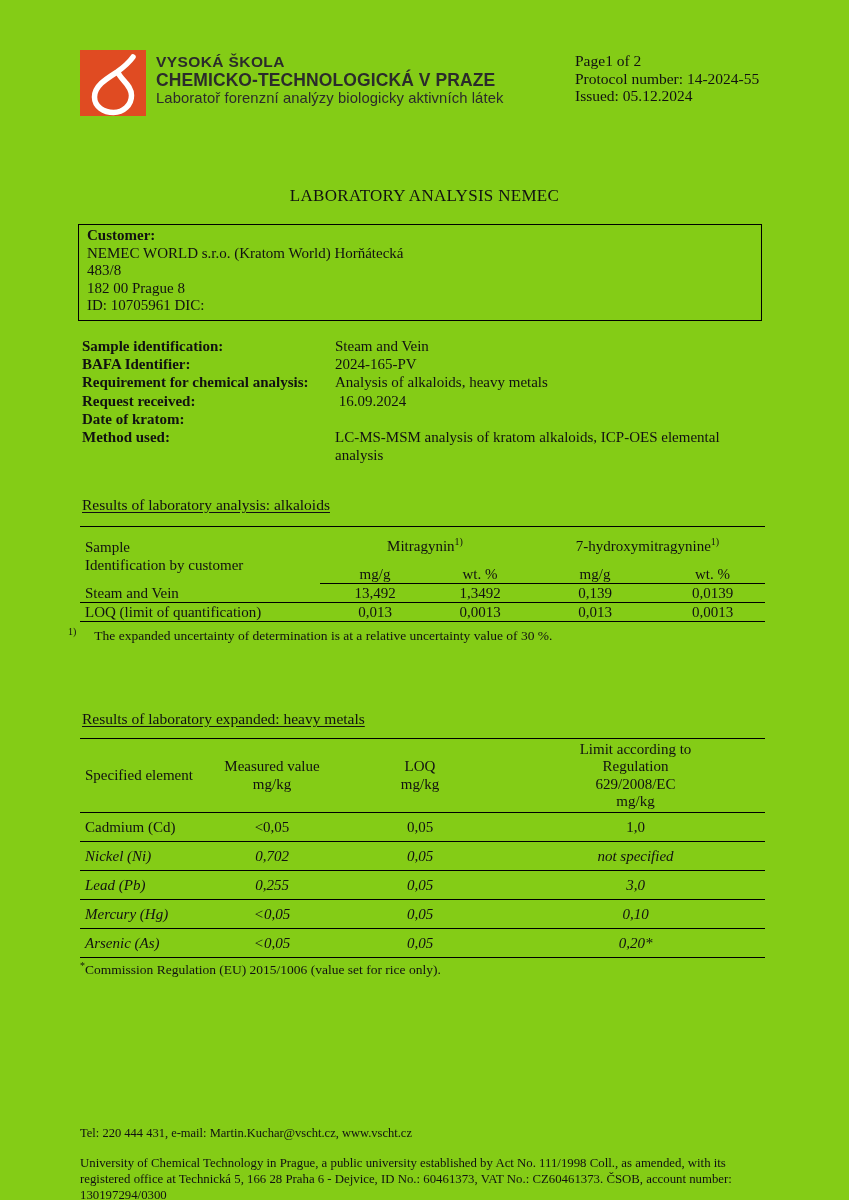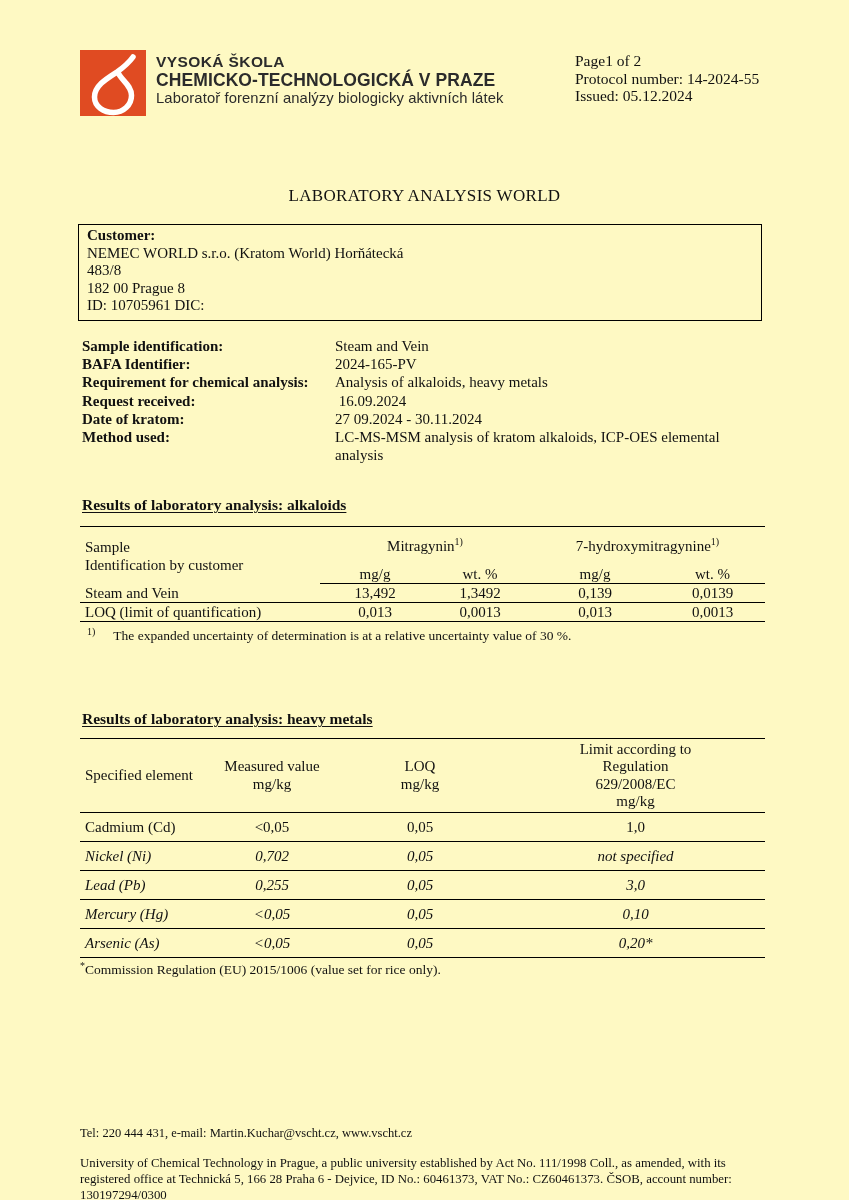--- a/index.html
+++ b/index.html
@@ -1,18 +1,18 @@
 <!DOCTYPE html>
 <html><head>
 <meta charset="utf-8">
 <style>
   * { margin:0; padding:0; box-sizing:border-box; }
   html,body { background:#fff; }
   .page {
-    position:relative; width:849px; height:1200px; background:#fef9c3;
+    position:relative; width:849px; height:1200px; background:#84cc16;
     font-family:"Liberation Serif","DejaVu Serif",serif; color:#111; overflow:hidden;
   }
   
   .header { display:flex; justify-content:space-between; margin:50px 84px 0 80px; }
   .brand { display:flex; gap:10px; }
   .logo { width:66px; height:66px; background:#e04b22; flex:0 0 auto; }
   .logo svg { display:block; width:66px; height:66px; }
   .brand-text { padding-top:3px; font-family:"Liberation Sans","DejaVu Sans",sans-serif; color:#2b2b2b; }
   .bt1 { font-size:15.5px; font-weight:bold; line-height:18px; letter-spacing:.4px; }
   .bt2 { font-size:17.5px; font-weight:bold; line-height:18px; letter-spacing:.1px; }
@@ -26,37 +26,37 @@
     padding:2px 4px 5px 8px; font-size:15px; line-height:17.6px;
   }
   .customer-box .cust-label { font-weight:bold; }
   
   .sample-info { margin:16px 80px 0 82px; font-size:15px; line-height:18.2px; }
   .si-row { display:flex; }
   .si-label { width:253px; font-weight:bold; flex:0 0 auto; }
   .si-value { flex:1; white-space:pre-wrap; max-width:430px; }
   
   .section-heading {
-    margin:32px 0 0 82px; font-size:15.5px; font-weight:bold; width:fit-content;
+    margin:32px 0 0 82px; font-size:15.5px; font-weight:normal; width:fit-content;
     text-decoration:underline; text-underline-offset:2px;text-align:center;
   }
   .section-heading.hm { margin-top:66px; }
   
   table { border-collapse:collapse; table-layout:fixed; width:685px; margin-left:80px; font-size:15px; }
   th, td { font-weight:normal; padding:0; line-height:18px; }
   .alk-table { margin-top:12px; border-top:1.5px solid #000; border-bottom:1.5px solid #000; }
   .alk-table thead tr.group-row th { height:38px; vertical-align:middle; }
   .alk-table thead tr.unit-row th { height:19px; border-bottom:1.5px solid #000; }
   .alk-table th.sample-head { text-align:left; padding-left:5px; line-height:18px; }
   .alk-table .num, .alk-table thead th.c { text-align:center; }
   .alk-table tbody td { height:19px; }
   .alk-table tbody td:first-child { text-align:left; padding-left:5px; }
   .alk-table tbody tr + tr td { border-top:1.2px solid #000; }
   sup { font-size:10px; vertical-align:super; line-height:0; }
-  .footnote { margin:6px 0 0 87px; font-size:13.5px; }
+  .footnote { margin:6px 0 0 68px; font-size:13.5px; }
   .footnote .fn-text { margin-left:18px; }
   .footnote.hm { margin:4px 0 0 80px; }
   .footnote.hm .fn-text { margin-left:0; }
   .hm-table { margin-top:10px; border-top:1.5px solid #000; border-bottom:1.5px solid #000; }
   .hm-table thead th { height:74px; vertical-align:middle; text-align:center; border-bottom:1.5px solid #000; line-height:17.5px; }
   .hm-table thead th.el-head { text-align:left; padding-left:5px; }
   .hm-table tbody td { height:29px; text-align:center; }
   .hm-table tbody td:first-child { text-align:left; padding-left:5px; }
   .hm-table tbody tr + tr td { border-top:1.2px solid #000;font-style:italic; }
   
@@ -81,21 +81,21 @@
         <div class="bt3">Laboratoř forenzní analýzy biologicky aktivních látek</div>
       </div>
     </div>
     <div class="page-info">
       <div>Page1 of 2</div>
       <div>Protocol number: 14-2024-55</div>
       <div>Issued: 05.12.2024</div>
     </div>
   </div>
 
-  <h1 class="title">LABORATORY ANALYSIS WORLD</h1>
+  <h1 class="title">LABORATORY ANALYSIS NEMEC</h1>
 
   <div class="customer-box">
     <div class="cust-label">Customer:</div>
     <div>NEMEC WORLD s.r.o. (Kratom World) Horňátecká</div>
     <div>483/8</div>
     <div>182 00 Prague 8</div>
     <div>ID: 10705961 DIC:</div>
   </div>
 
   <div class="sample-info">
@@ -110,21 +110,20 @@
     <div class="si-row">
       <div class="si-label">Requirement for chemical analysis:</div>
       <div class="si-value">Analysis of alkaloids, heavy metals</div>
     </div>
     <div class="si-row">
       <div class="si-label">Request received:</div>
       <div class="si-value"> 16.09.2024</div>
     </div>
     <div class="si-row">
       <div class="si-label">Date of kratom:</div>
-      <div class="si-value">27 09.2024 - 30.11.2024</div>
     </div>
     <div class="si-row">
       <div class="si-label">Method used:</div>
       <div class="si-value">LC-MS-MSM analysis of kratom alkaloids, ICP-OES elemental analysis</div>
     </div>
   </div>
 
   <div class="section-heading">Results of laboratory analysis: alkaloids</div>
 
   <table class="alk-table">
@@ -170,21 +169,21 @@
         <td class="num">0,013</td>
         <td class="num">0,0013</td>
       </tr>
     </tbody>
   </table>
 
   <div class="footnote">
     <sup>1)</sup><span class="fn-text">The expanded uncertainty of determination is at a relative uncertainty value of 30 %.</span>
   </div>
 
-  <div class="section-heading hm">Results of laboratory analysis: heavy metals</div>
+  <div class="section-heading hm">Results of laboratory expanded: heavy metals</div>
 
   <table class="hm-table">
     <colgroup>
         <col style="width:130px">
         <col style="width:124px">
         <col style="width:172px">
         <col style="width:259px">
       </colgroup>
     <thead>
       <tr>

